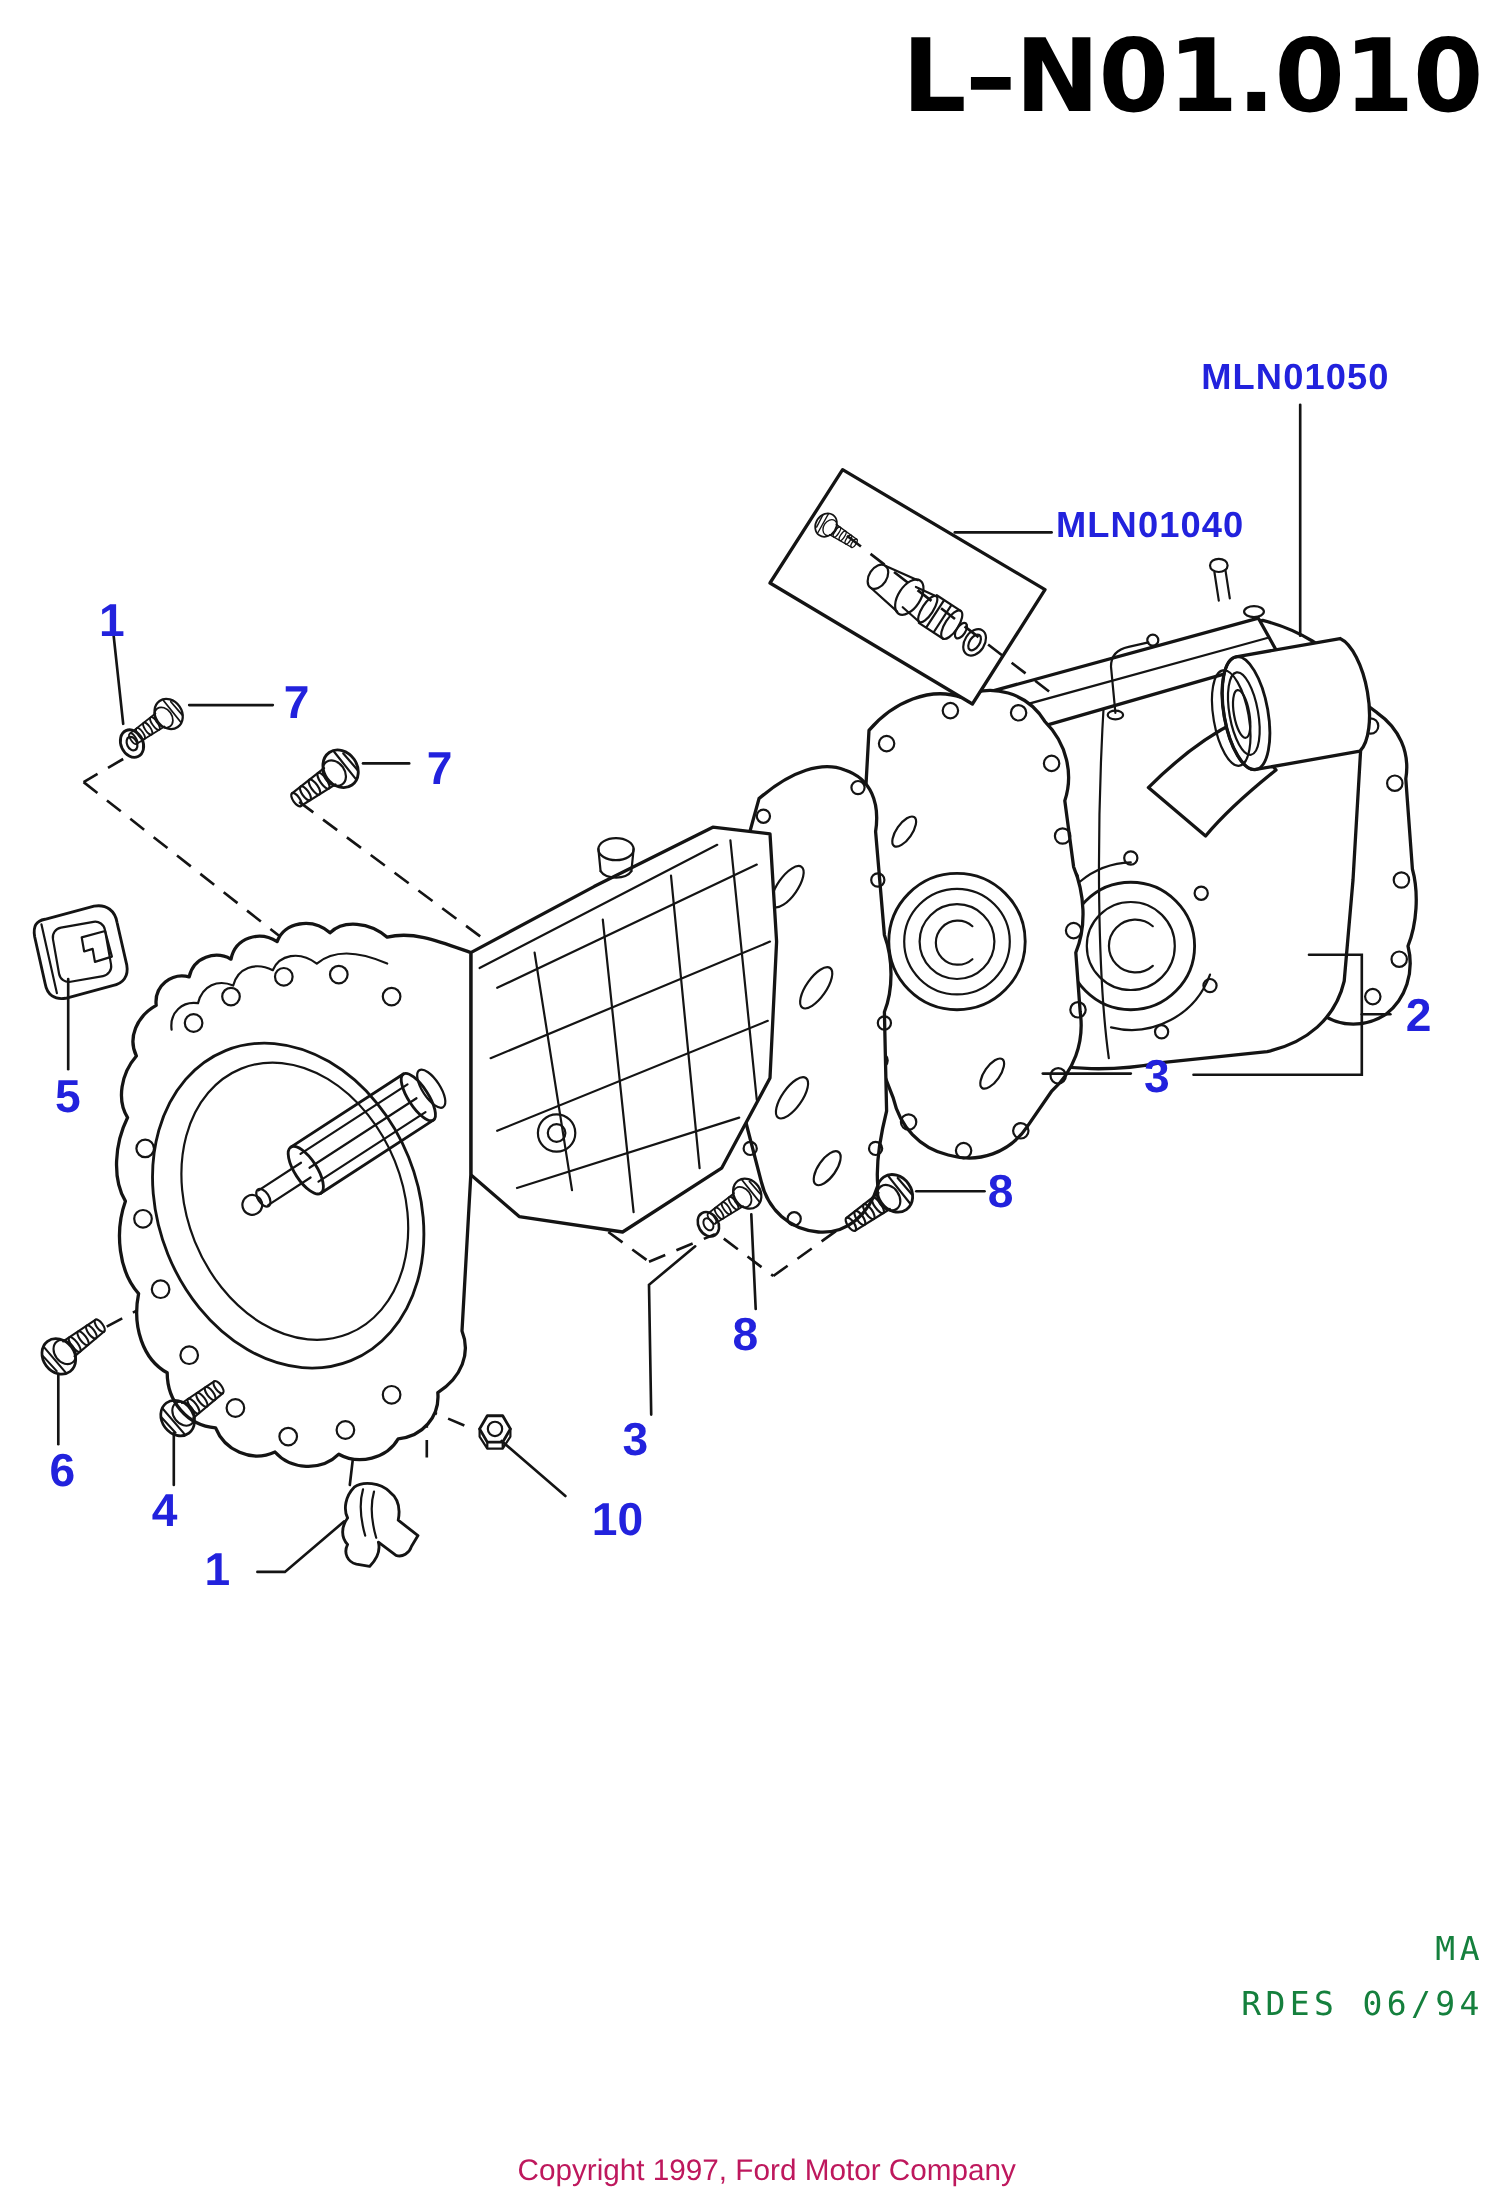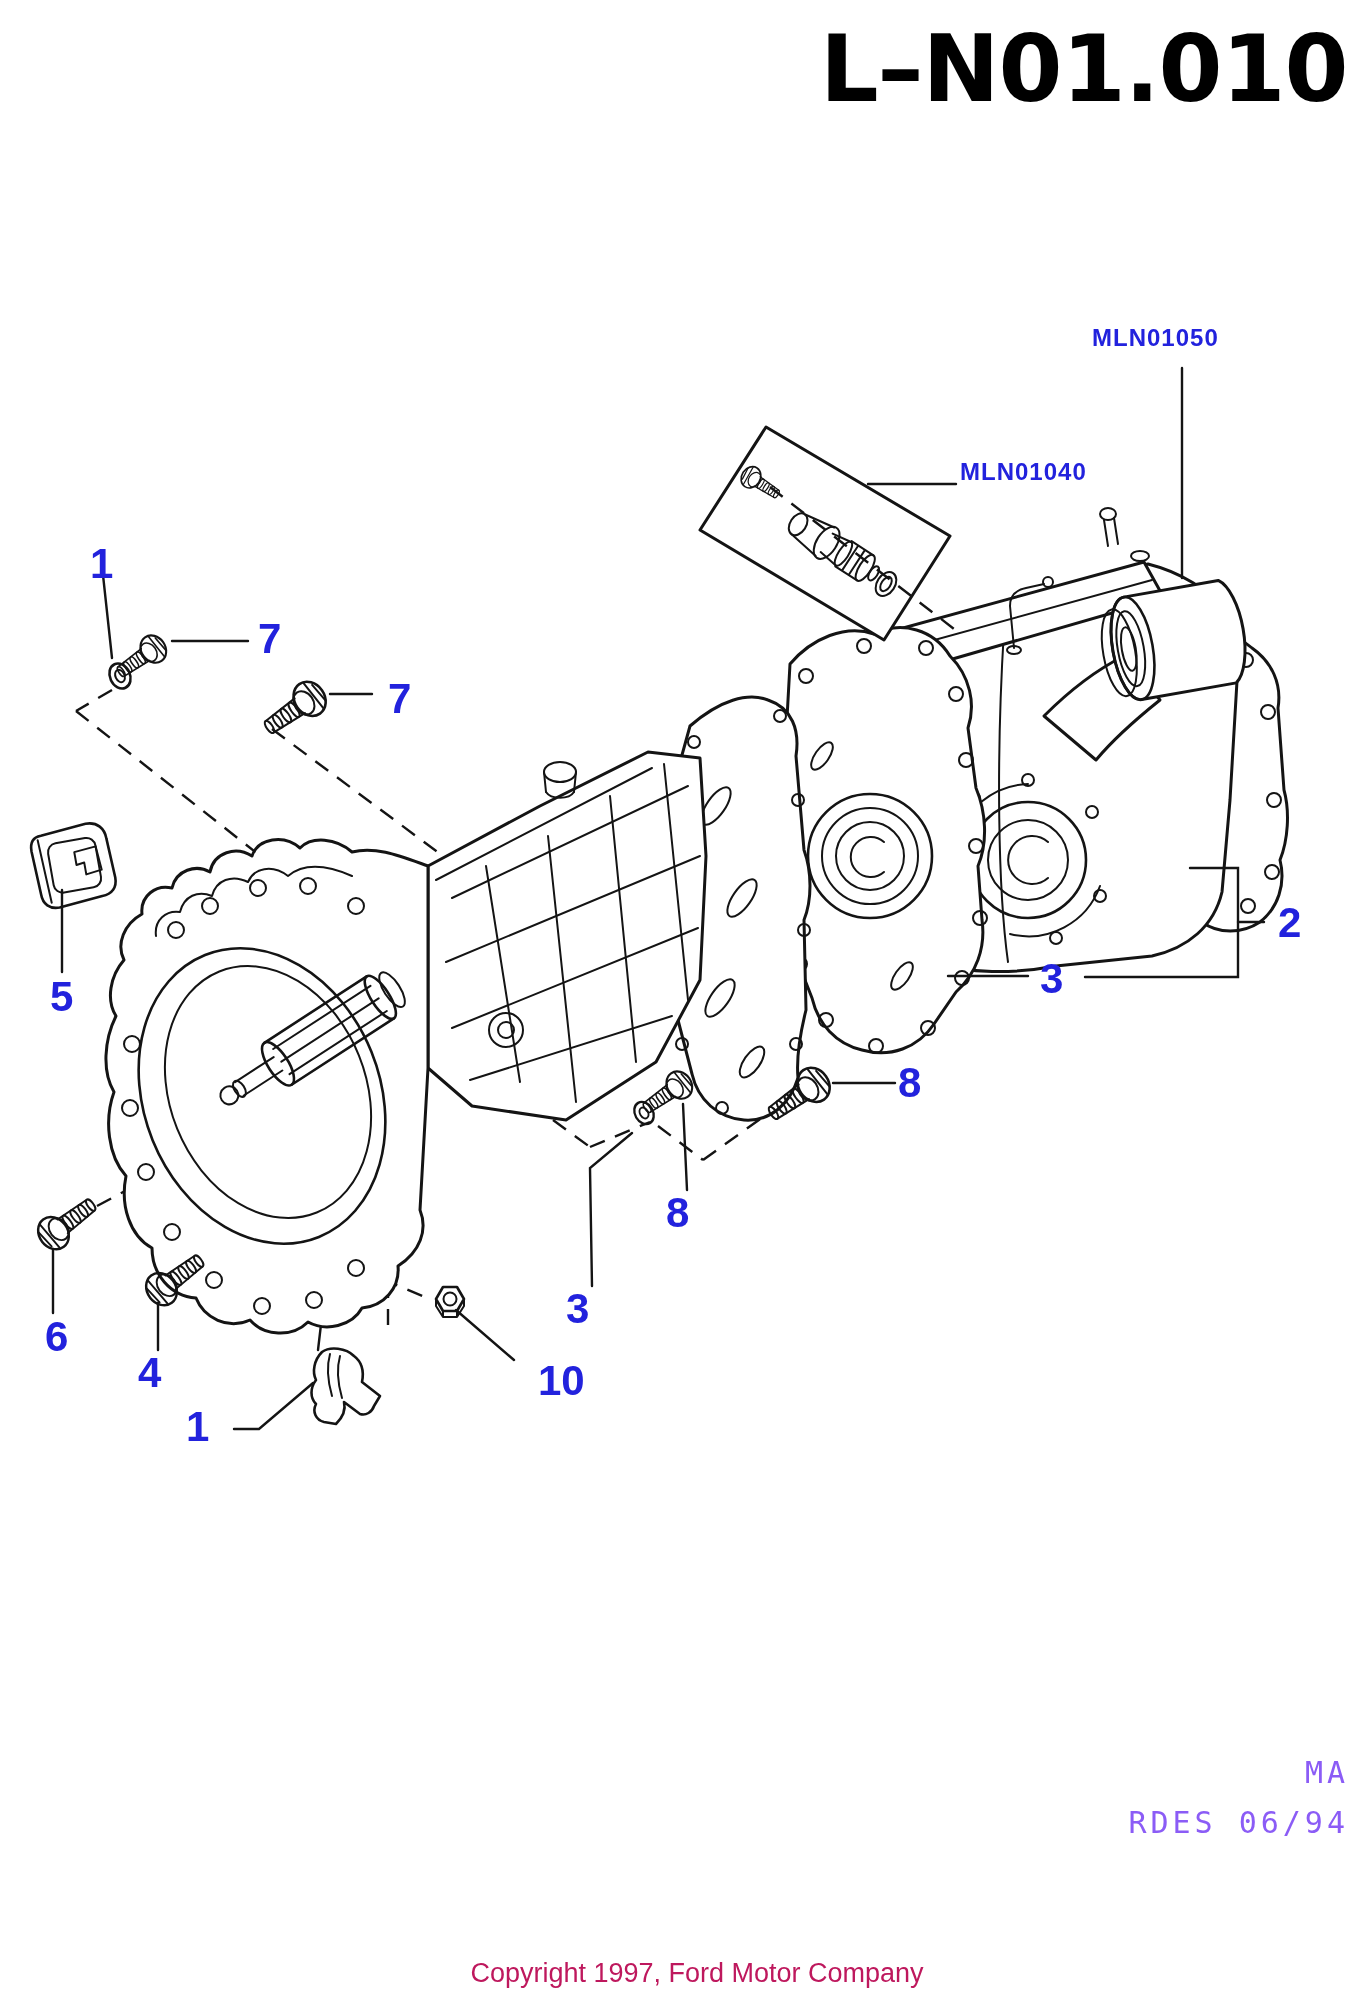--- a/index.html
+++ b/index.html
@@ -3,24 +3,24 @@
 <meta charset="utf-8">
 <style>
   html,body{margin:0;padding:0;background:#ffffff;}
   .stage{position:relative;width:1357px;height:2000px;background:#fff;
          font-family:"Liberation Sans",sans-serif;overflow:hidden;padding-left:29px;}
   .drawing-number{position:absolute;left:820px;top:16px;width:516px;text-align:right;
          font-family:"DejaVu Sans",sans-serif;font-weight:bold;font-size:92px;
          letter-spacing:-1px;color:#000;white-space:nowrap;}
   .plabel{position:absolute;color:#2222DD;font-weight:bold;font-size:42px;line-height:1;
          white-space:nowrap;cursor:pointer;}
-  .pcode{font-size:24px;letter-spacing:1px;}
+  .pcode{font-size:33px;letter-spacing:1px;}
   .plotblock{position:absolute;right:37px;top:1748px;width:400px;text-align:right;
          font-family:"DejaVu Sans Mono","Liberation Mono",monospace;font-size:30px;
-         letter-spacing:4px;color:#8b5cf6;line-height:1.66;}
+         letter-spacing:4px;color:#15803d;line-height:1.66;}
   .copyright{position:absolute;left:340px;top:1958px;width:714px;text-align:center;
          font-size:27px;color:#be185d;}
   svg{position:absolute;left:0;top:0;}
   .ln{stroke:#141414;stroke-width:2.6;fill:none;stroke-linecap:round;stroke-linejoin:round;}
   .lnthin{stroke:#141414;stroke-width:2;fill:none;stroke-linecap:round;stroke-linejoin:round;}
   .body{stroke:#141414;stroke-width:3;fill:#ffffff;stroke-linejoin:round;}
   .dash{stroke:#141414;stroke-width:2.4;fill:none;stroke-dasharray:16 11;stroke-linecap:butt;}
   .lead{stroke:#141414;stroke-width:2.4;fill:none;stroke-linecap:round;}
 </style>
 </head>

